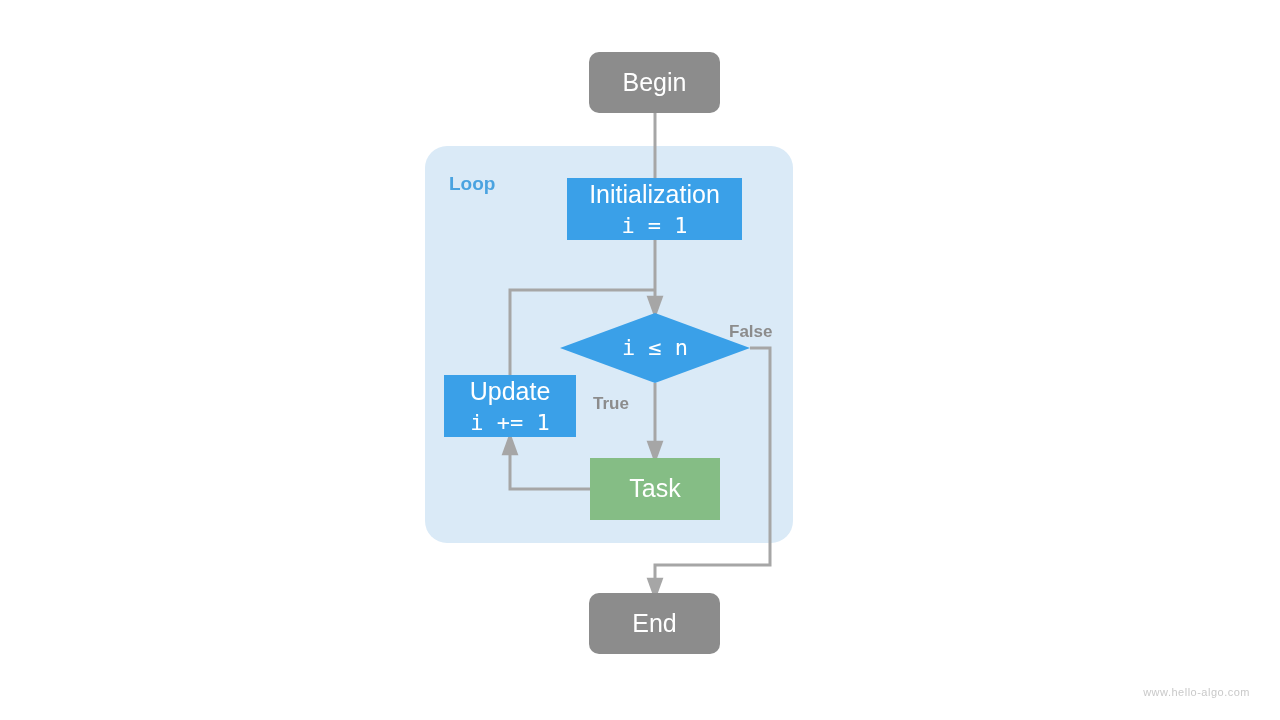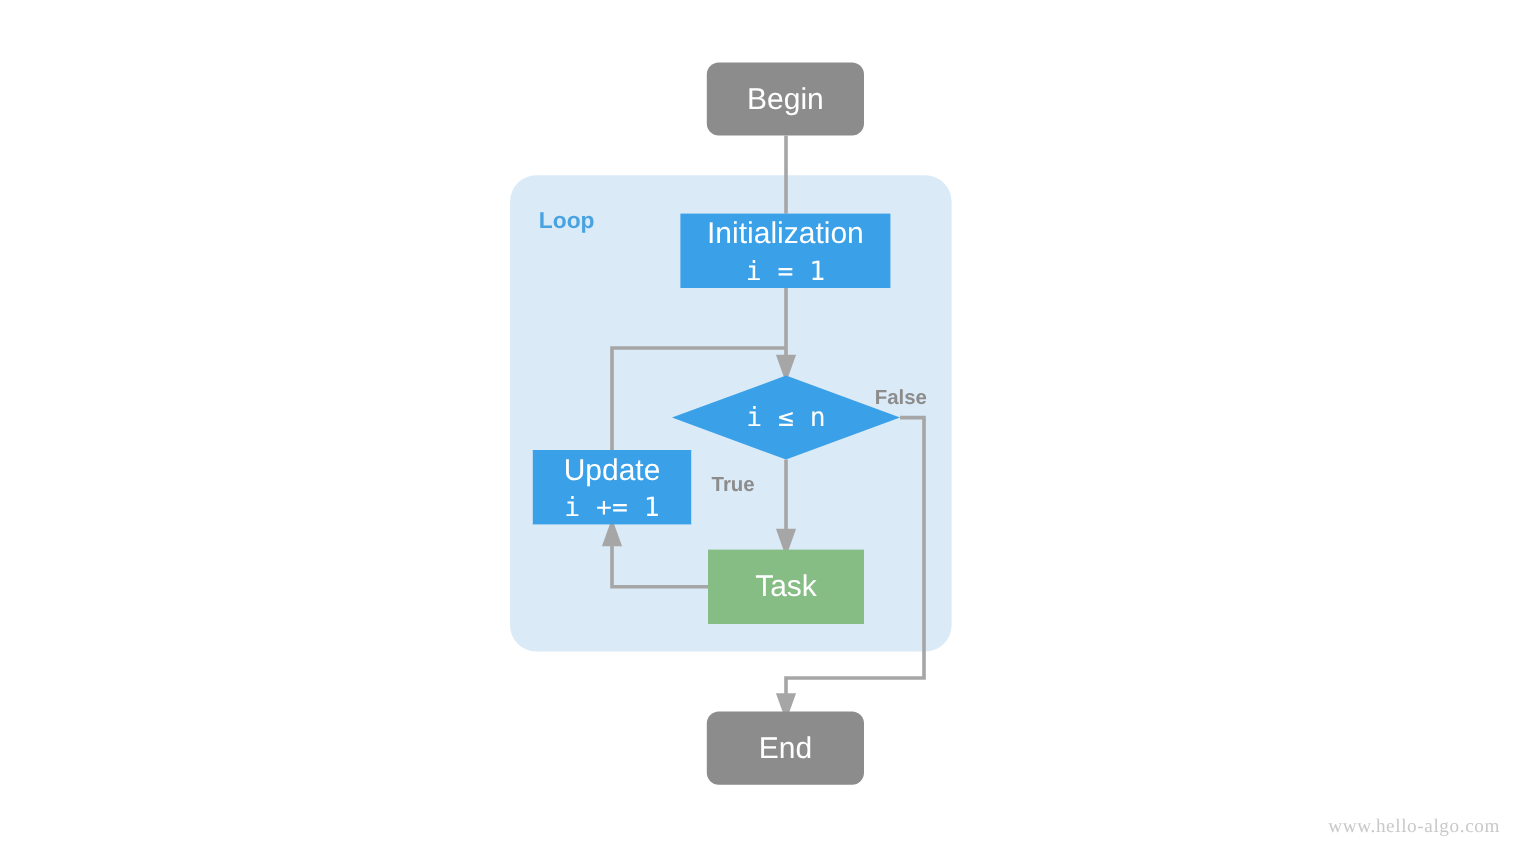--- a/index.html
+++ b/index.html
@@ -42,22 +42,22 @@
   .group-label {
     font-family: "Liberation Sans", sans-serif;
     font-size: 19px;
     font-weight: bold;
     fill: #4aa3e0;
   }
   .watermark {
     position: absolute;
     right: 30px;
     bottom: 22px;
-    font-family: Liberation Serif, serif;
-    font-size: 16px;
+    font-family: Liberation Sans, sans-serif;
+    font-size: 11px;
     color: #c9c9c9;
     letter-spacing: 0.5px;
     white-space: nowrap;
   }
 </style>
 </head>
 <body>
 
 <div id="stage">
 

